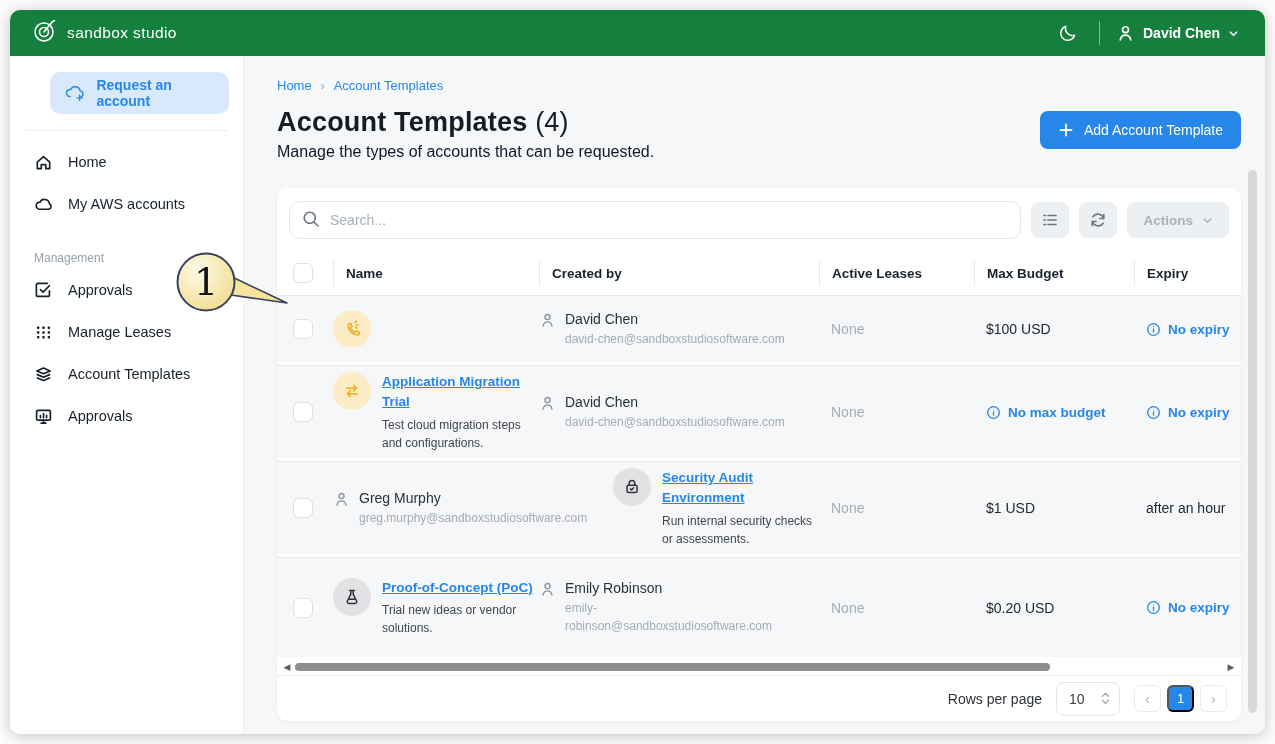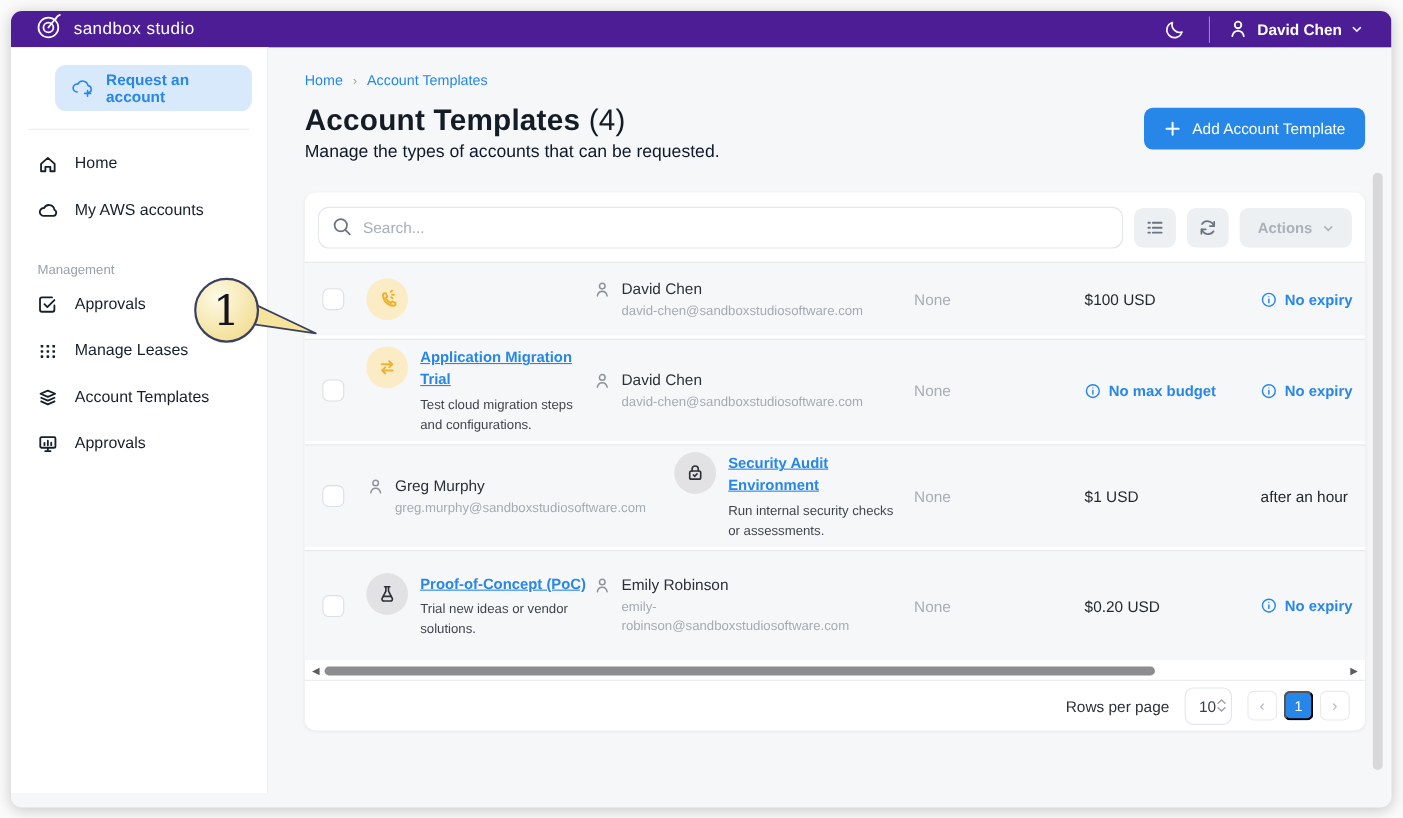--- a/index.html
+++ b/index.html
@@ -1,21 +1,21 @@
 <!DOCTYPE html>
 <html><head>
 <meta charset="utf-8">
 <style>
   * { margin:0; padding:0; box-sizing:border-box; }
   html,body { width:1275px; height:744px; background:#fbfbfc; font-family:"Liberation Sans",sans-serif; overflow:hidden; }
   .window { position:absolute; left:10px; top:10px; width:1255px; height:724px; background:#f6f7f8;
             border-radius:10px; overflow:hidden; box-shadow:0 2px 14px rgba(0,0,0,.22); }
 
   
-  .topbar { height:33px; background:#4c1d95; display:flex; align-items:center; justify-content:space-between; padding:0 26px 0 22px; }
+  .topbar { height:46px; background:#15803d; display:flex; align-items:center; justify-content:space-between; padding:0 26px 0 22px; }
   .brand { display:flex; align-items:center; gap:9px; color:#fff; font-size:15.5px; letter-spacing:.4px; }
   .topbar-right { display:flex; align-items:center; gap:16px; color:#fff; }
   .icon-btn-top { width:30px; height:30px; display:flex; align-items:center; justify-content:center; cursor:pointer; }
   .top-divider { width:1px; height:24px; background:rgba(255,255,255,.45); }
   .user-chip { display:flex; align-items:center; gap:8px; font-size:14px; font-weight:bold; cursor:pointer; }
 
   
   .body-row { display:flex; height:678px; }
   .sidebar { width:234px; background:#fff; border-right:1px solid #ececef; padding:16px 14px; }
   .main { flex:1; position:relative; padding:16px 24px 0 33px; overflow:hidden; }
@@ -88,21 +88,21 @@
 
   
   .hscroll { height:16px; margin:2px 4px 0; position:relative; display:flex; align-items:center; }
   .hs-arrow { width:12px; color:#5c5c5e; font-size:9px; text-align:center; cursor:pointer; line-height:16px; }
   .hs-track { flex:1; height:16px; position:relative; }
   .hs-thumb { position:absolute; left:2px; top:4px; height:8px; width:81%; background:#8d8d90; border-radius:4px; cursor:grab; }
 
   
   .tfoot { border-top:1px solid #ececf0; height:46px; display:flex; align-items:center; justify-content:flex-end; gap:14px; padding:0 14px; }
   .rpp-label { font-size:14px; color:#2c3138; }
-  .rpp-select { width:43px; height:34px; border:1px solid #e2e5e9; border-radius:8px; display:flex; align-items:center; justify-content:space-between; padding:0 9px 0 12px; cursor:pointer; }
+  .rpp-select { width:64px; height:34px; border:1px solid #e2e5e9; border-radius:8px; display:flex; align-items:center; justify-content:space-between; padding:0 9px 0 12px; cursor:pointer; }
   .rpp-value { font-size:14px; color:#3a4047; }
   .stepper { display:flex; flex-direction:column; gap:1px; color:#9aa1a9; }
   .pager { display:flex; gap:6px; align-items:center; }
   .page-btn { width:27px; height:27px; border:1px solid #e8eaed; border-radius:6px; background:#fff; color:#b3b9c0; font-size:15px;
               display:flex; align-items:center; justify-content:center; cursor:pointer; }
   .page-current { width:27px; height:27px; border-radius:6px; background:#2787e8; color:#fff; font-size:13px;
                   display:flex; align-items:center; justify-content:center; cursor:pointer; }
 
   
   .vscroll { position:absolute; right:8px; top:114px; width:9px; height:543px; background:#d8d8db; border-radius:5px; }
@@ -263,20 +263,30 @@
             </svg>
           </button>
           <button class="actions-btn">
             <span>Actions</span>
             <svg width="11" height="11" viewBox="0 0 12 12" fill="none" stroke="#aab1ba" stroke-width="1.6" stroke-linecap="round">
               <path d="M2.5 4.5 6 8l3.5-3.5"></path>
             </svg>
           </button>
         </div>
 
+        <div class="thead">
+          <div class="cell col-check" style="border:none;">
+              <span class="checkbox"></span>
+            </div>
+          <div class="cell col-name">Name</div>
+          <div class="cell col-created">Created by</div>
+          <div class="cell col-leases">Active Leases</div>
+          <div class="cell col-budget">Max Budget</div>
+          <div class="cell col-expiry">Expiry</div>
+        </div>
 
         <div class="t-row" style="height:70px;">
           <div class="cell col-check">
               <span class="checkbox"></span>
             </div>
           <div class="cell col-name row-pad">
             <div class="name-wrap">
               <span class="row-icon yellow">
                 <svg width="20" height="20" viewBox="0 0 20 20" fill="none" stroke="#edb02c" stroke-width="1.7" stroke-linecap="round" stroke-linejoin="round">
                   <path d="M5 4.2c0-.9.7-1.6 1.6-1.6h1l1.3 3-1.5 1.3a10 10 0 0 0 4.6 4.6l1.3-1.5 3 1.3v1c0 .9-.7 1.6-1.6 1.6C9.4 14 5 9.6 5 4.2z" transform="translate(1.2,2)"></path>

